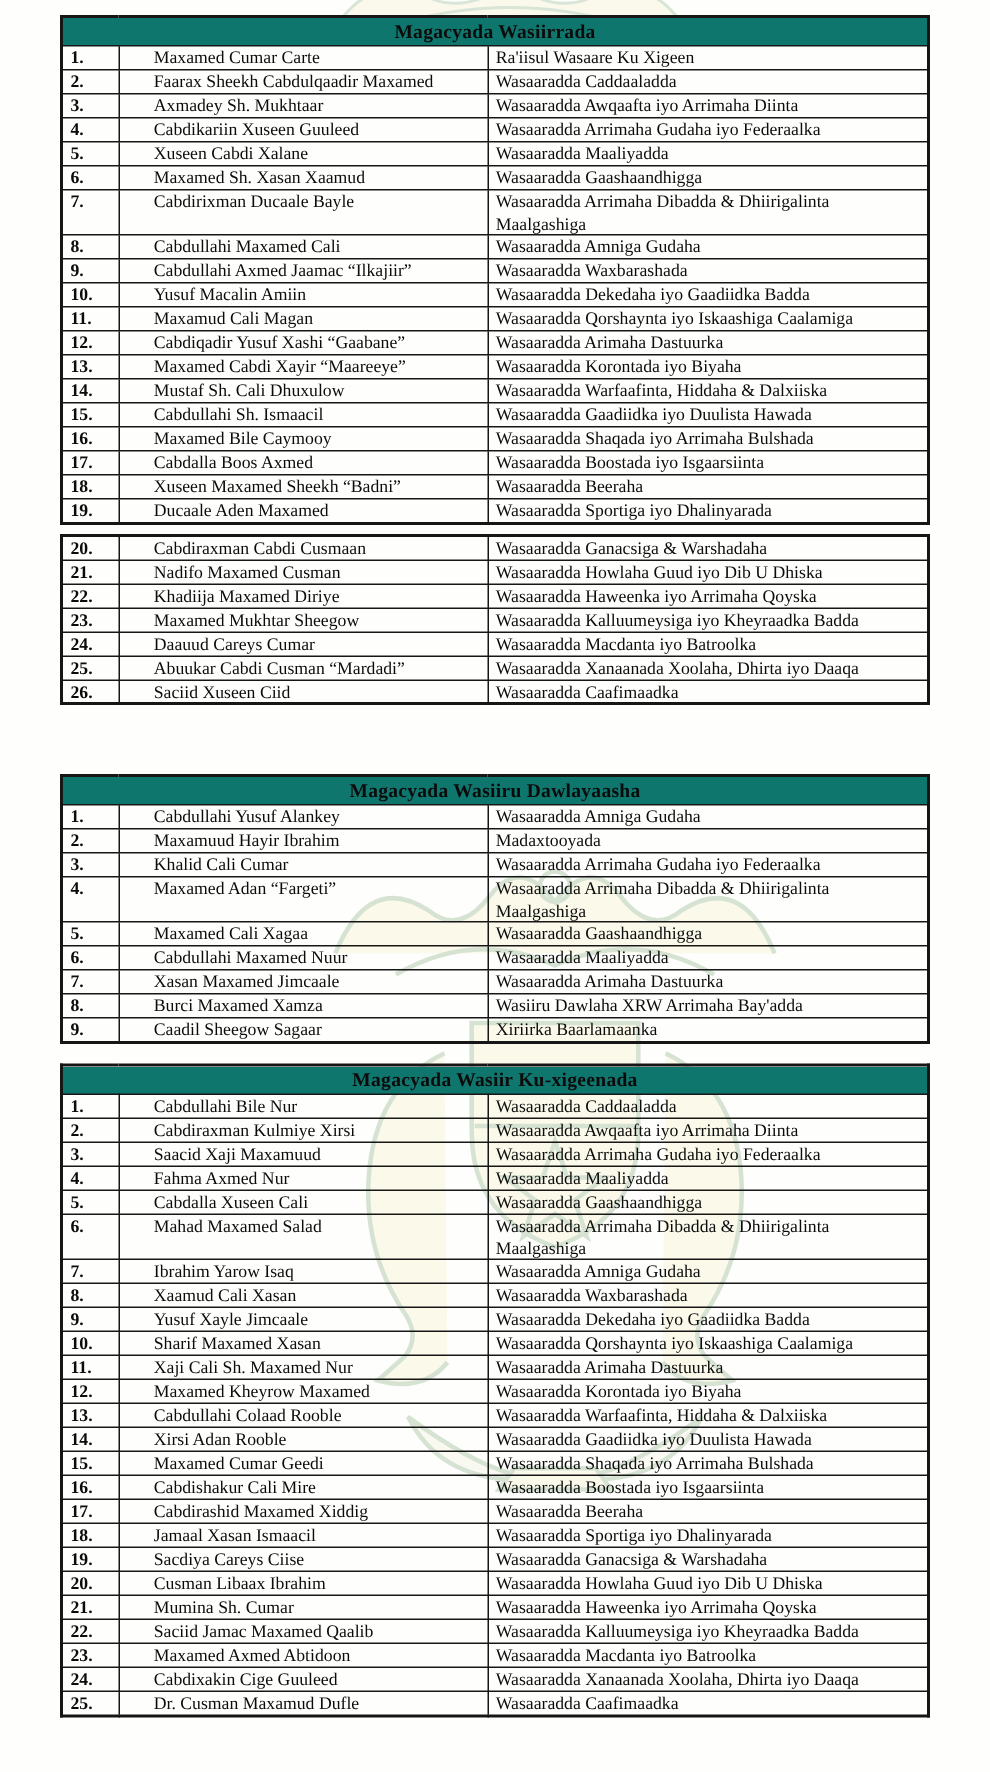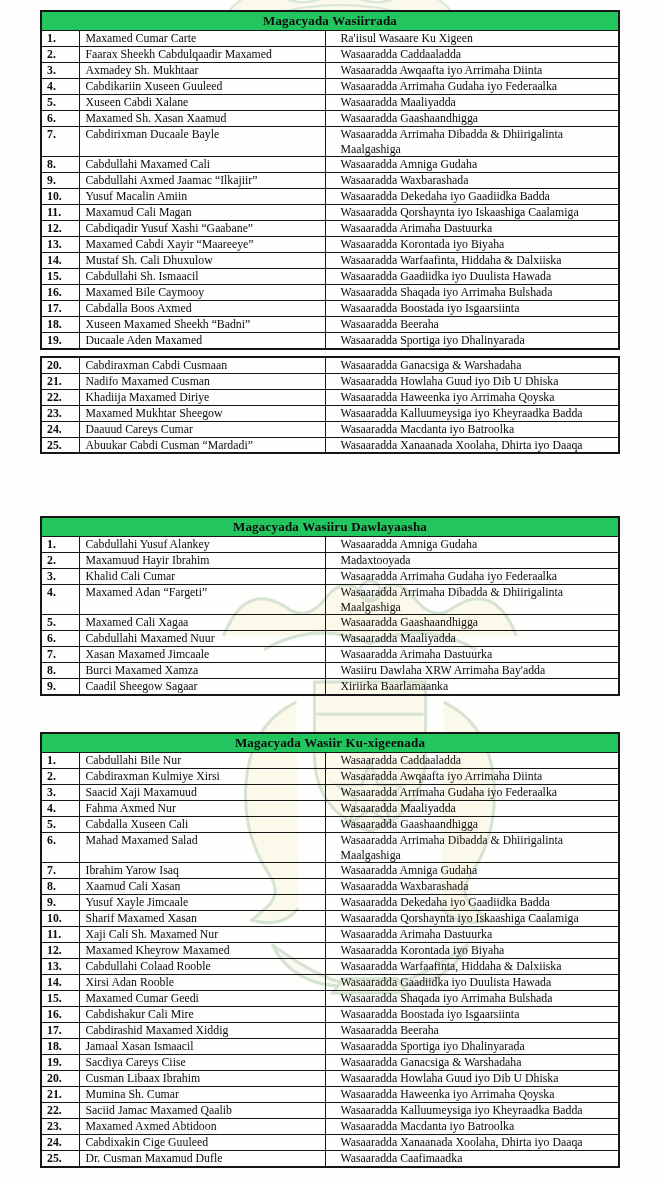--- a/index.html
+++ b/index.html
@@ -11,30 +11,30 @@
   }
   .page{position:absolute;inset:0}
   
   .watermark{position:absolute;left:163px;top:562px;width:414px;height:446px;opacity:.30;filter:blur(.4px);z-index:0}
   .watermark-top{position:absolute;left:205px;top:-24px;width:270px;height:42px;opacity:.28;filter:blur(.4px);z-index:0}
   
   .tbl-block{position:absolute;left:40px;width:580px;z-index:1}
   .pos-t1{top:10px}
   .pos-t1b{top:356px}
   .pos-t2{top:516px}
-  .pos-t3{top:732px}
+  .pos-t3{top:709px}
   table.gov{width:100%;border-collapse:collapse;border:2px solid #161616;table-layout:fixed;background:transparent}
   .gov col.c-num{width:38px}
   .gov col.c-name{width:246px}
   .gov td,.gov th{border:1px solid #161616;font-size:11.8px;line-height:14.6px;padding:0 3px;vertical-align:top;color:#0b0b0b;overflow:hidden}
   .gov tr{height:16px}
-  .gov th.title{background:#22c55e;font-weight:bold;font-size:13px;line-height:16px;padding:1px 0;text-align:center;letter-spacing:.2px}
+  .gov th.title{background:#0f766e;font-weight:bold;font-size:13px;line-height:16px;padding:1px 0;text-align:center;letter-spacing:.2px}
   .gov td.num{font-weight:bold;padding-left:5px}
-  .gov td.name{padding-left:6px}
-  .gov td.ministry{padding-left:15px}
+  .gov td.name{padding-left:23px}
+  .gov td.ministry{padding-left:5px}
 </style>
 </head>
 <body>
 
 <div class="page">
 
   <svg class="watermark-top" viewBox="0 0 270 42" aria-hidden="true">
     <g fill="#f4eec4" stroke="#7ca878" stroke-width="2">
       <path d="M20,40 Q45,5 80,22 Q105,34 135,12 Q165,34 190,22 Q225,5 250,40 Z"></path>
       <path d="M60,40 Q135,18 210,40" fill="none"></path>
@@ -199,20 +199,25 @@
           <tr>
             <td class="num">24.</td>
             <td class="name">Daauud Careys Cumar</td>
             <td class="ministry">Wasaaradda Macdanta iyo Batroolka</td>
           </tr>
           <tr>
             <td class="num">25.</td>
             <td class="name">Abuukar Cabdi Cusman “Mardadi”</td>
             <td class="ministry">Wasaaradda Xanaanada Xoolaha, Dhirta iyo Daaqa</td>
           </tr>
+          <tr>
+            <td class="num">26.</td>
+            <td class="name">Saciid Xuseen Ciid</td>
+            <td class="ministry">Wasaaradda Caafimaadka</td>
+          </tr>
         </tbody>
       </table>
     </div>
   <div class="tbl-block pos-t2">
       <table class="gov">
         <colgroup>
           <col class="c-num">
           <col class="c-name">
           <col class="c-ministry">
         </colgroup>

